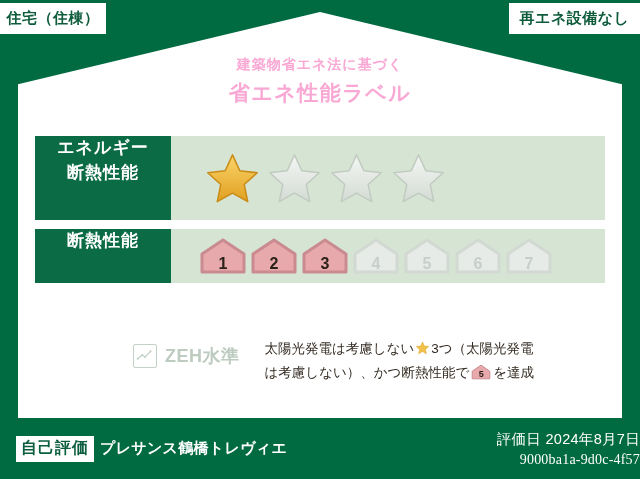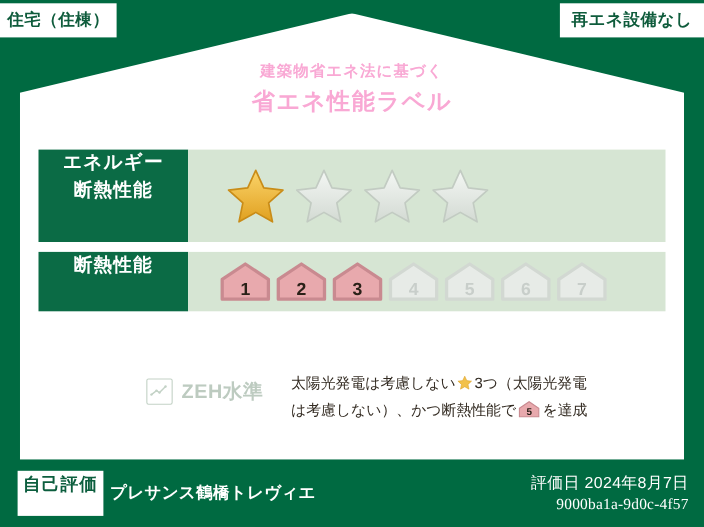--- a/index.html
+++ b/index.html
@@ -220,34 +220,33 @@
     align-items: center;
     padding-left: 16px;
     flex: 1 1 auto;
   }
   .eval-badge {
     background: #ffffff;
     color: #0c5e3e;
     font-weight: bold;
     font-size: 16px;
     letter-spacing: 1px;
-    padding: 2px 5px 18px 5px;
+    padding: 2px 5px 3px 5px;
     white-space: nowrap;
   }
   .building-name {
     color: #ffffff;
     font-size: 15px;
     margin-left: 6px;
     letter-spacing: 0.3px;
     white-space: nowrap;
     font-weight: bold;
   }
   .footer-right {
     text-align: right;
-    padding-right: 14px;
     color: #ffffff;
     flex: 0 0 auto;
   }
   .eval-date {
     font-size: 14.5px;
     letter-spacing: 0.3px;
     white-space: nowrap;
   }
   .eval-id {
     font-size: 14px;

